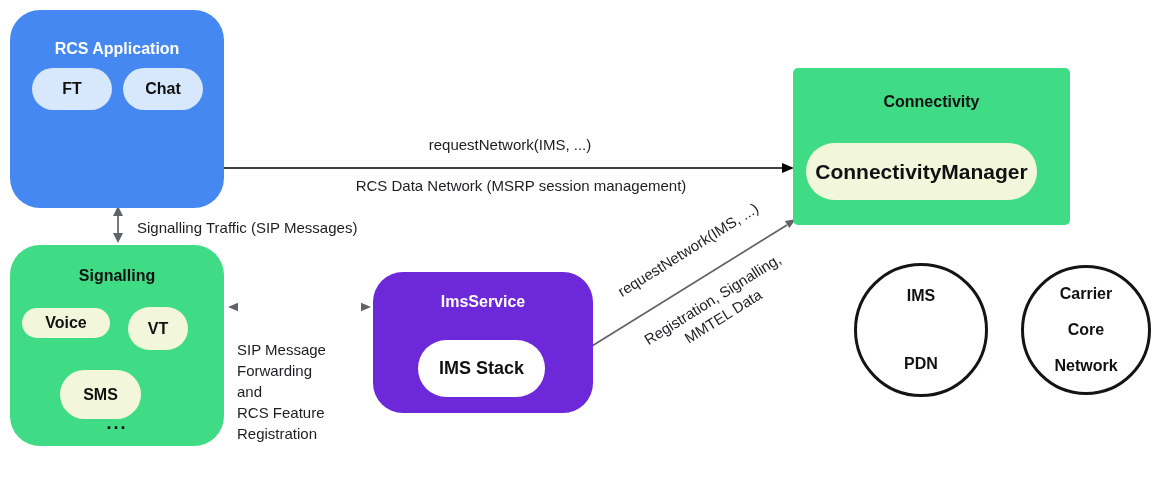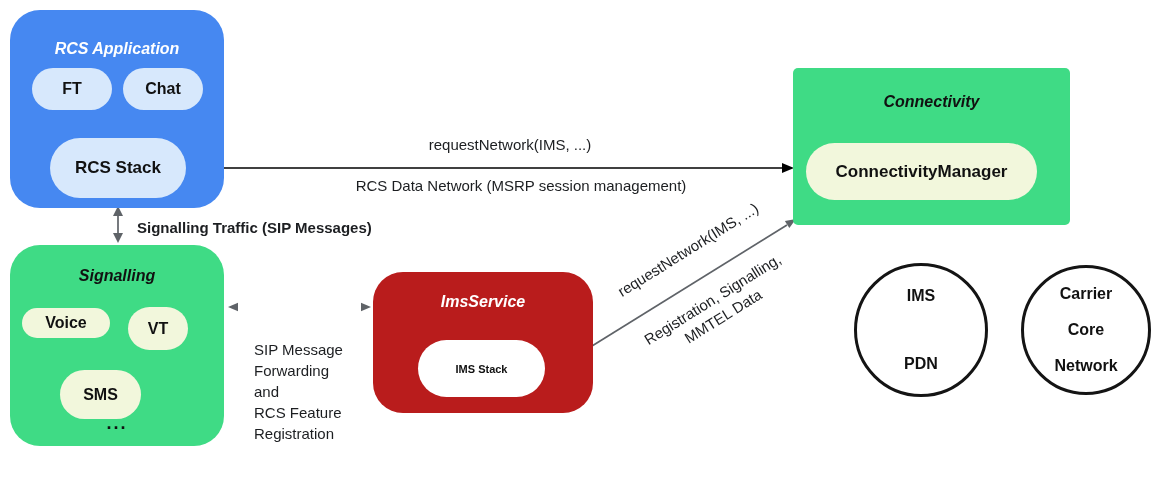--- a/index.html
+++ b/index.html
@@ -18,35 +18,34 @@
   .box {
     position: absolute;
     border-radius: 30px;
   }
   .box-title {
     position: absolute;
     left: 0; right: 0;
     text-align: center;
     font-weight: bold;
     font-size: 16px;
-    font-style: italic;
   }
   .pill {
     position: absolute;
     border-radius: 999px;
     display: flex;
     align-items: center;
     justify-content: center;
     font-weight: bold;
     font-size: 16px;
     color: #111;
   }
   .blue-box   { background: #4688F1; }
   .green-box  { background: #3FDB85; }
-  .navy-box   { background: #b91c1c; }
+  .navy-box   { background: #6d28d9; }
   .lightblue-pill { background: #D7E8FC; }
   .cream-pill { background: #F2F7DC; }
   .white-pill { background: #FFFFFF; }
   .white-title { color: #ffffff; }
   .black-title { color: #111111; }
   .circle {
     position: absolute;
     border: 3px solid #141414;
     border-radius: 50%;
     background: #ffffff;
@@ -106,59 +105,58 @@
     <polygon points="371,307 361,302.7 361,311.3" fill="#5F6368"></polygon>
 
     <line x1="592" y1="346" x2="787" y2="225" stroke="#5F6368" stroke-width="1.7"></line>
     <polygon points="796,219 789.3,228.1 784.9,220.9" fill="#5F6368"></polygon>
   </svg>
 
   <div class="box blue-box" style="left:10px; top:10px; width:214px; height:198px;">
     <div class="box-title white-title" style="top:30px;">RCS Application</div>
     <div class="pill lightblue-pill" style="left:22px; top:58px; width:80px; height:42px;">FT</div>
     <div class="pill lightblue-pill" style="left:113px; top:58px; width:80px; height:42px;">Chat</div>
-    <div class="pill lightblue-pill" style="left:40px; top:128px; width:136px; height:60px; font-size:17px;">RCS Stack</div>
   </div>
 
   <div class="box green-box" style="left:10px; top:245px; width:214px; height:201px;">
     <div class="box-title black-title" style="top:22px;">Signalling</div>
     <div class="pill cream-pill" style="left:12px; top:63px; width:88px; height:30px;">Voice</div>
     <div class="pill cream-pill" style="left:118px; top:62px; width:60px; height:43px;">VT</div>
     <div class="pill cream-pill" style="left:50px; top:125px; width:81px; height:49px;">SMS</div>
     <div class="ellipsis-row" style="top:168px;">...</div>
   </div>
 
   <div class="box navy-box" style="left:373px; top:272px; width:220px; height:141px;">
     <div class="box-title white-title" style="top:21px;">ImsService</div>
-    <div class="pill white-pill" style="left:45px; top:68px; width:127px; height:57px; font-size:11px;">IMS Stack</div>
+    <div class="pill white-pill" style="left:45px; top:68px; width:127px; height:57px; font-size:18px;">IMS Stack</div>
   </div>
 
   <div class="box green-box" style="left:793px; top:68px; width:277px; height:157px; border-radius:5px;">
     <div class="box-title black-title" style="top:25px;">Connectivity</div>
-    <div class="pill cream-pill" style="left:13px; top:75px; width:231px; height:57px; font-size:17px;">ConnectivityManager</div>
+    <div class="pill cream-pill" style="left:13px; top:75px; width:231px; height:57px; font-size:21px;">ConnectivityManager</div>
   </div>
 
   <div class="circle" style="left:854px; top:263px; width:134px; height:134px;gap:48px;">
     <span>IMS</span>
     <span>PDN</span>
   </div>
 
   <div class="circle" style="left:1021px; top:265px; width:130px; height:130px;gap:16px;">
     <span>Carrier</span>
     <span>Core</span>
     <span>Network</span>
   </div>
 
   <div class="arrow-label centered" style="left:310px; top:136px; width:400px;">requestNetwork(IMS, ...)</div>
 
   <div class="arrow-label centered" style="left:321px; top:177px; width:400px;">RCS Data Network (MSRP session management)</div>
 
-  <div class="arrow-label" style="left:137px; top:219px;font-weight:bold;">Signalling Traffic (SIP Messages)</div>
+  <div class="arrow-label" style="left:137px; top:219px;">Signalling Traffic (SIP Messages)</div>
 
-  <div class="arrow-label multiline" style="left:237px; top:339px; line-height:21px;margin-left:17px;">
+  <div class="arrow-label multiline" style="left:237px; top:339px; line-height:21px;">
     <span>SIP Message</span>
     <span>Forwarding</span>
     <span>and</span>
     <span>RCS Feature</span>
     <span>Registration</span>
   </div>
 
   <div class="arrow-label rot-label" style="left:488px; top:241px; width:400px; text-align:center;
               transform: translateX(0) rotate(-32deg);">requestNetwork(IMS, ...)</div>
 

